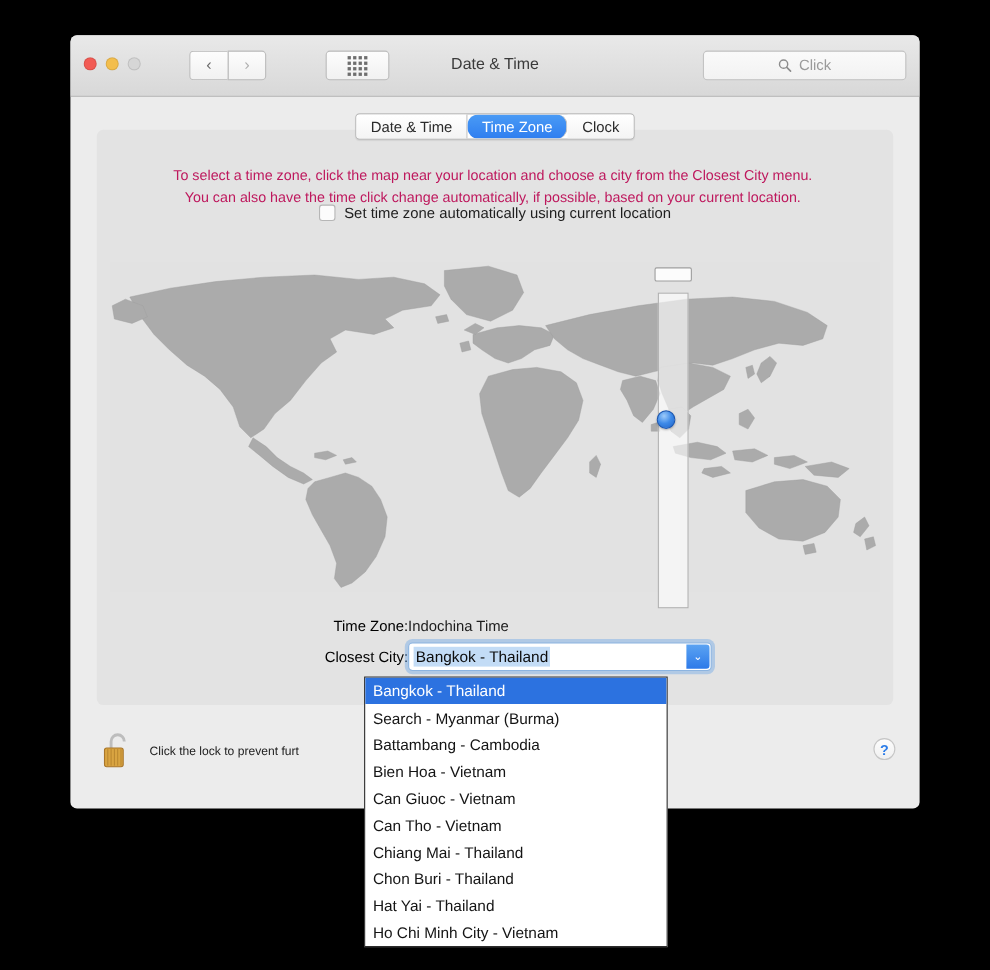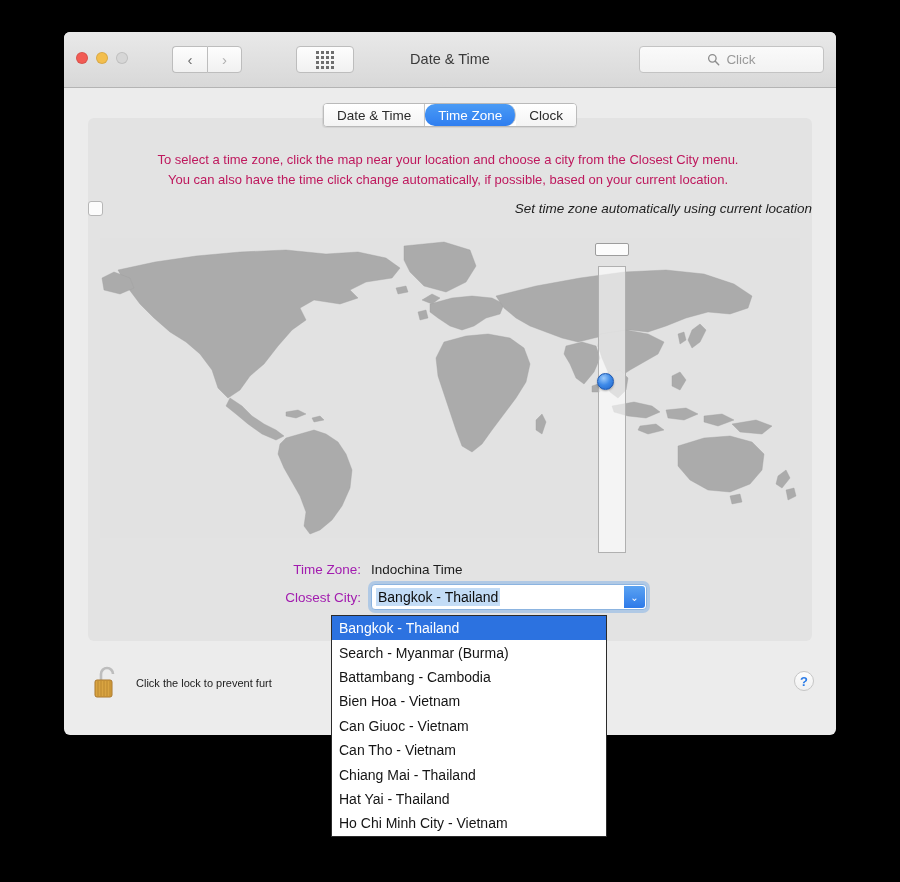--- a/index.html
+++ b/index.html
@@ -153,24 +153,23 @@
     position: absolute;
     left: 0; right: 4px; top: 32px;
     text-align: center;
     font-size: 13px;
     color: #be185d;
     line-height: 1.55;
   }
 
   .checkrow {
     position: absolute;
-    left: 0; right: 0; top: 83px;
-    display: flex; align-items: center; justify-content: space-between;
+    left: 0; right: 0; top: 68px;
+    display: flex; align-items: center; justify-content: center;
     gap: 8px;
-    font-style: italic;
   }
   .checkbox {
     width: 15px; height: 15px;
     background: #fcfcfc;
     border: 1px solid #b6b6b6;
     border-radius: 3px;
   }
   .checkrow .lbl { font-size: 13.5px; color: #1e1e1e; }
 
   
@@ -214,23 +213,22 @@
   }
   .fieldrow {
     display: flex;
     align-items: center;
     height: 26px;
     margin-bottom: 2px;
   }
   .fieldlabel {
     width: 283px;
     text-align: right;
-    padding-right: 10px;
     font-size: 13.5px;
-    color: #a21caf;
+    color: #000000;
   }
   .fieldvalue { font-size: 13.5px; color: #1c1c1c; }
 
   .combobox {
     position: relative;
     width: 276px; height: 26px;
     background: #ffffff;
     border: 1px solid #8cb4e0;
     border-radius: 4px;
     box-shadow: 0 0 0 3px rgba(95,160,235,0.38);
@@ -493,17 +491,18 @@
   </div>
 
   <div class="dropdown">
     <div class="ddi sel">Bangkok - Thailand</div>
     <div class="ddi">Search - Myanmar (Burma)</div>
     <div class="ddi">Battambang - Cambodia</div>
     <div class="ddi">Bien Hoa - Vietnam</div>
     <div class="ddi">Can Giuoc - Vietnam</div>
     <div class="ddi">Can Tho - Vietnam</div>
     <div class="ddi">Chiang Mai - Thailand</div>
+    <div class="ddi">Chon Buri - Thailand</div>
     <div class="ddi">Hat Yai - Thailand</div>
     <div class="ddi">Ho Chi Minh City - Vietnam</div>
   </div>
 
 </div>
 
 </body></html>

